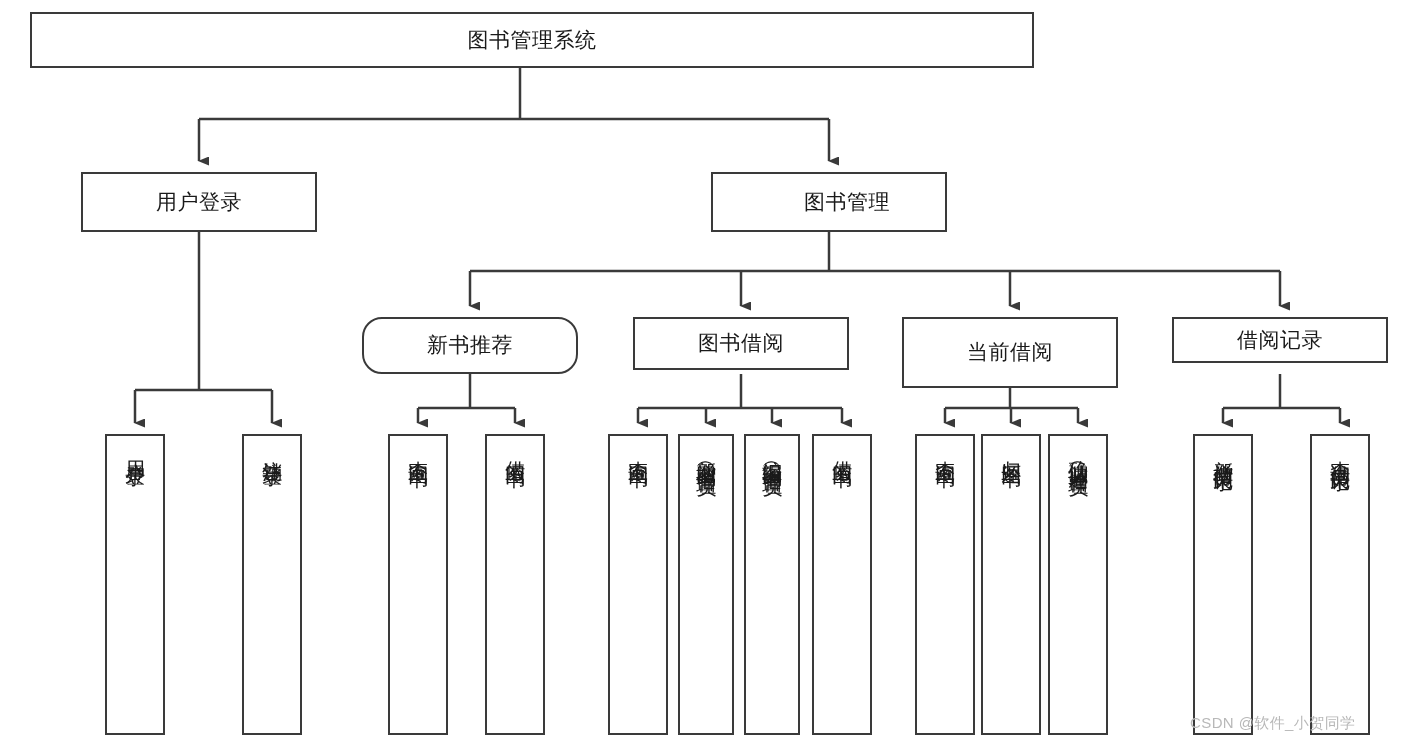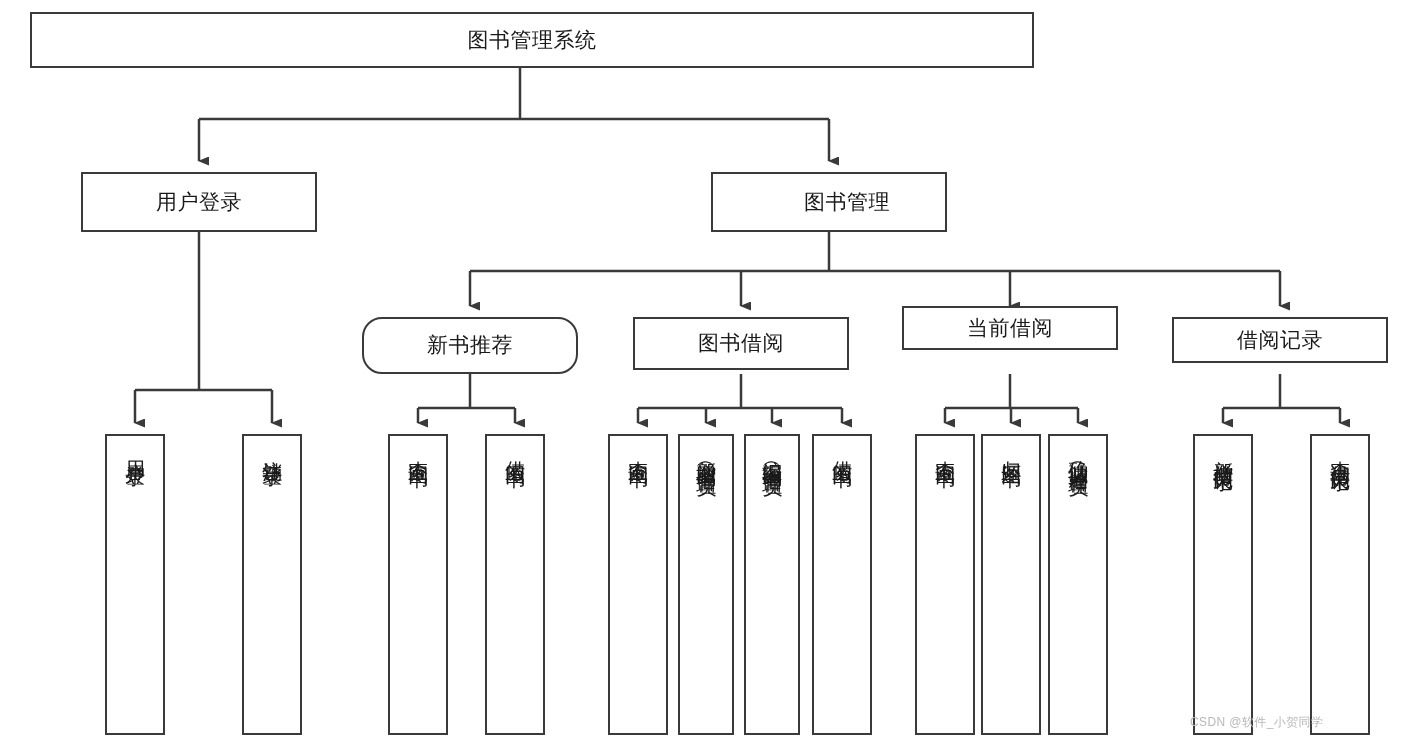--- a/index.html
+++ b/index.html
@@ -54,21 +54,21 @@
   .node.vertical .node-label {
     writing-mode: vertical-rl;
     text-orientation: upright;
     font-size: 20px;
     letter-spacing: 2.5px;
   }
   #watermark {
     position: absolute;
     left: 1190px;
     top: 714px;
-    font-size: 12px;
+    font-size: 15px;
     color: #b8b8b8;
     white-space: nowrap;
     letter-spacing: 0.4px;
   }
 </style>
 </head>
 <body>
 
 <div id="diagram-root">
 
@@ -124,21 +124,21 @@
       </div>
       <div class="node horizontal" style="left: 711px; top: 172px; width: 236px; height: 60px; padding-left: 36px;">
         <span class="node-label">图书管理</span>
       </div>
       <div class="node horizontal" style="left: 362px; top: 317px; width: 216px; height: 57px; border-radius: 20px;">
         <span class="node-label">新书推荐</span>
       </div>
       <div class="node horizontal" style="left: 633px; top: 317px; width: 216px; height: 53px;">
         <span class="node-label">图书借阅</span>
       </div>
-      <div class="node horizontal" style="left: 902px; top: 306px; width: 216px; height: 44px;">
+      <div class="node horizontal" style="left: 902px; top: 317px; width: 216px; height: 71px;">
         <span class="node-label">当前借阅</span>
       </div>
       <div class="node horizontal" style="left: 1172px; top: 317px; width: 216px; height: 46px;">
         <span class="node-label">借阅记录</span>
       </div>
       <div class="node vertical" style="left: 105px; top: 434px; width: 60px; height: 301px;">
         <span class="node-label">用户登录</span>
       </div>
       <div class="node vertical" style="left: 242px; top: 434px; width: 60px; height: 301px;">
         <span class="node-label">注销登录</span>

